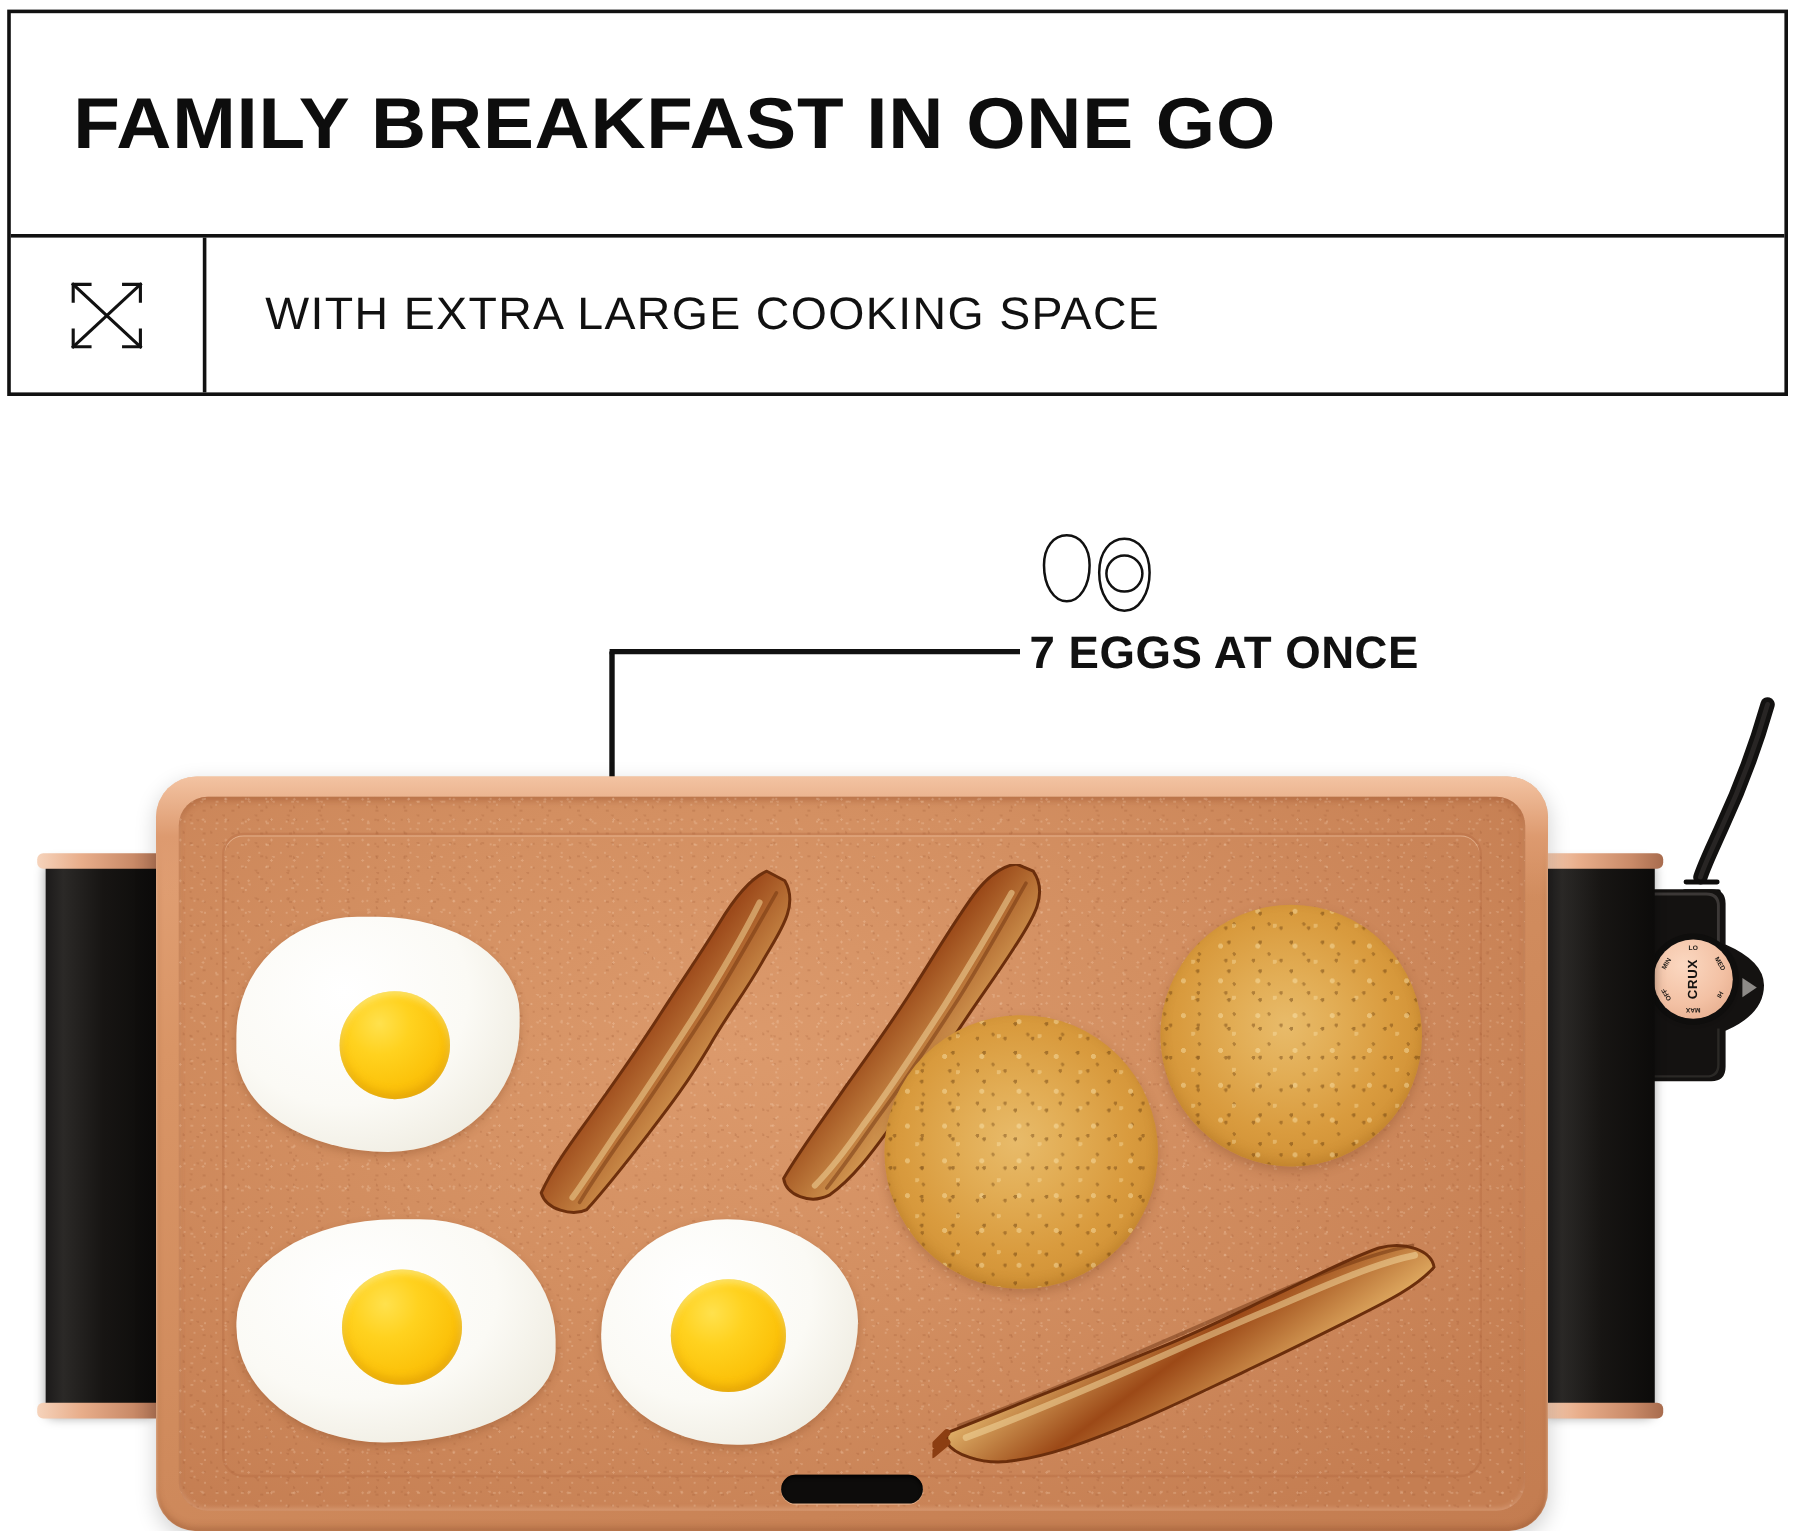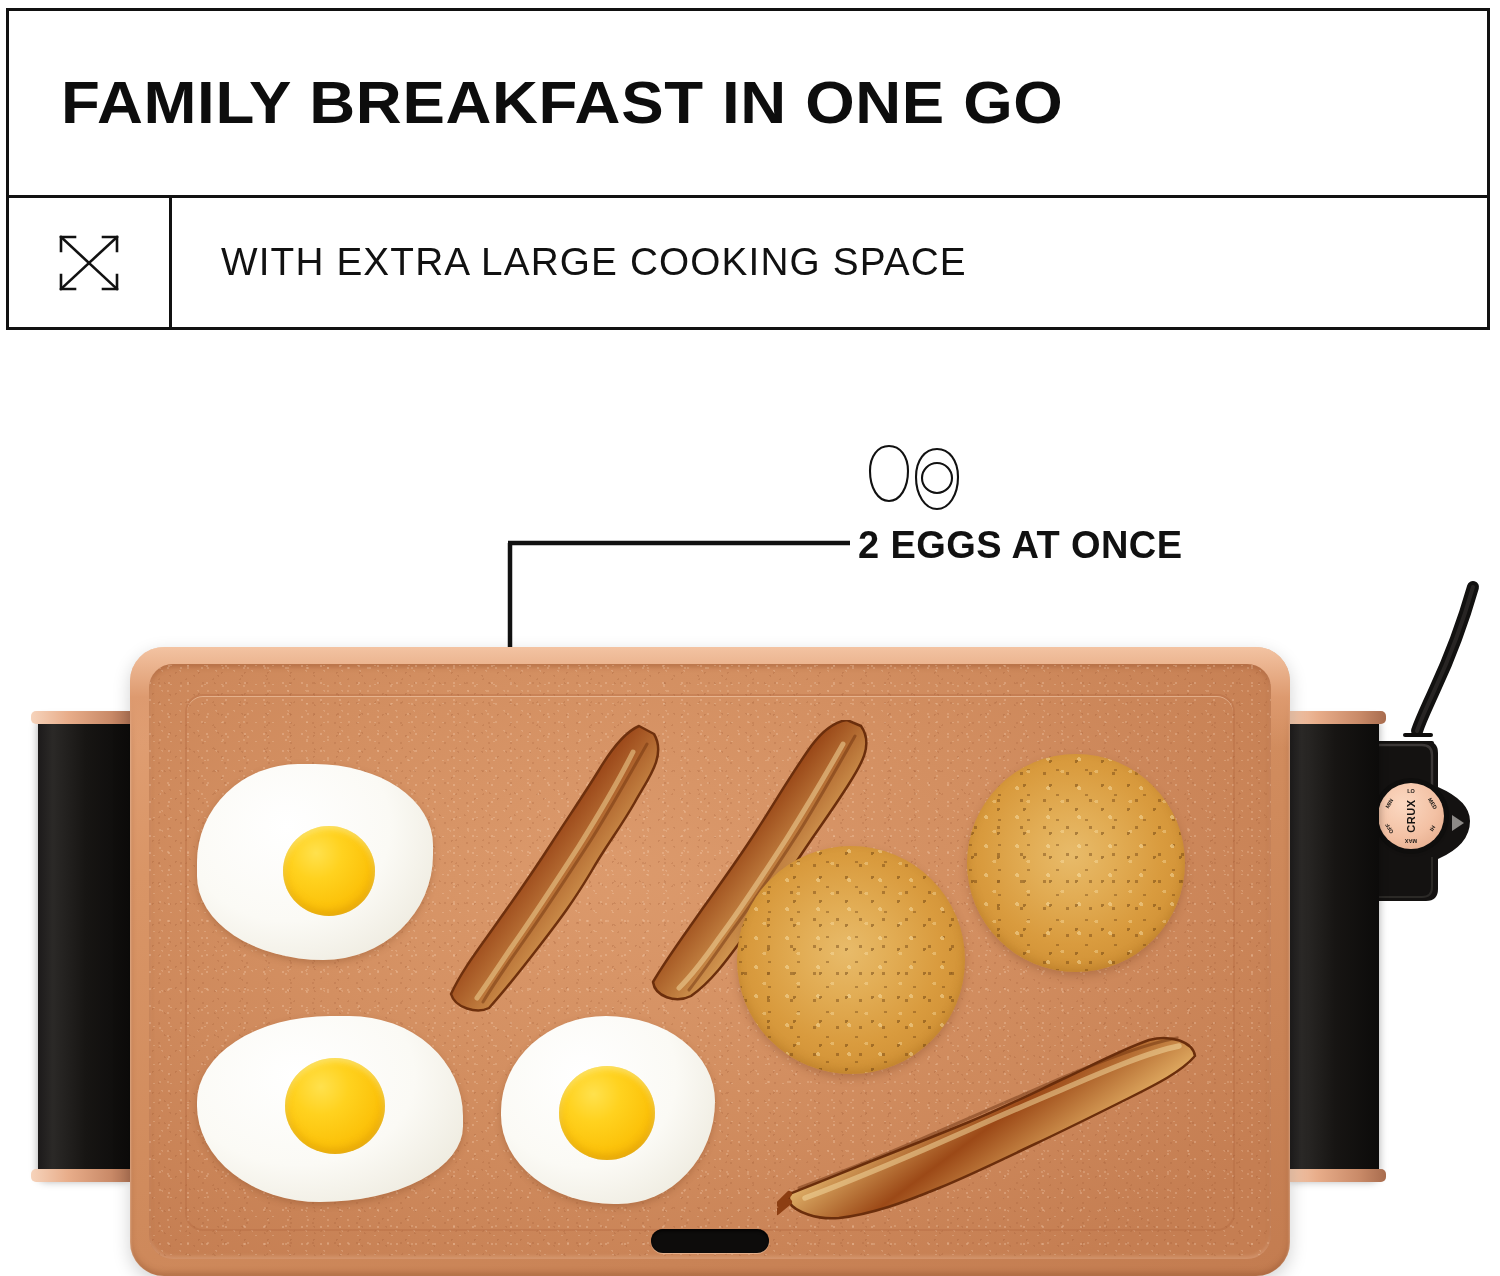--- a/index.html
+++ b/index.html
@@ -384,21 +384,21 @@
   </div>
 
   <svg id="callout-icon" viewBox="0 0 104 72">
     <g fill="none" stroke="#111111" stroke-width="2.1">
       <path d="M42 28 C42 45 34 58 23 58 C12 58 4 45 4 28 C4 13 12 3 23 3 C34 3 42 13 42 28 Z"></path>
       <path d="M92 34 C92 52 83 66 71 66 C59 66 50 52 50 34 C50 17 59 6 71 6 C83 6 92 17 92 34 Z"></path>
       <circle cx="71" cy="35" r="15"></circle>
     </g>
   </svg>
 
-  <div id="callout-label">2 EGGS AT ONCE</div>
+  <div id="callout-label">7 EGGS AT ONCE</div>
 
   <svg id="leader-svg" viewBox="0 0 380 240">
     <polyline points="20,18 20,215" fill="none" stroke="#111111" stroke-width="4.5"></polyline>
     <polyline points="18,18 360,18" fill="none" stroke="#111111" stroke-width="4.5"></polyline>
     <g stroke="#111111" stroke-width="10" stroke-linecap="round">
       <line x1="7" y1="203" x2="33" y2="228"></line>
       <line x1="33" y1="203" x2="7" y2="228"></line>
     </g>
   </svg>
 

